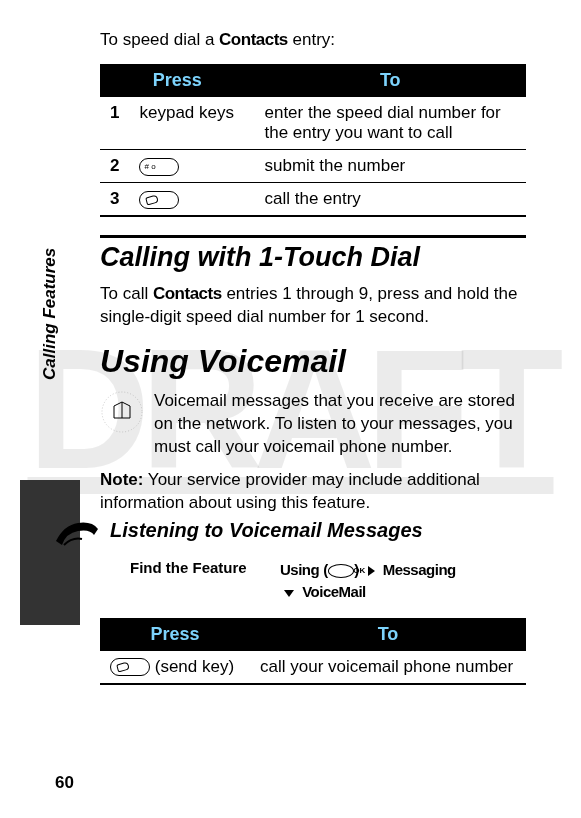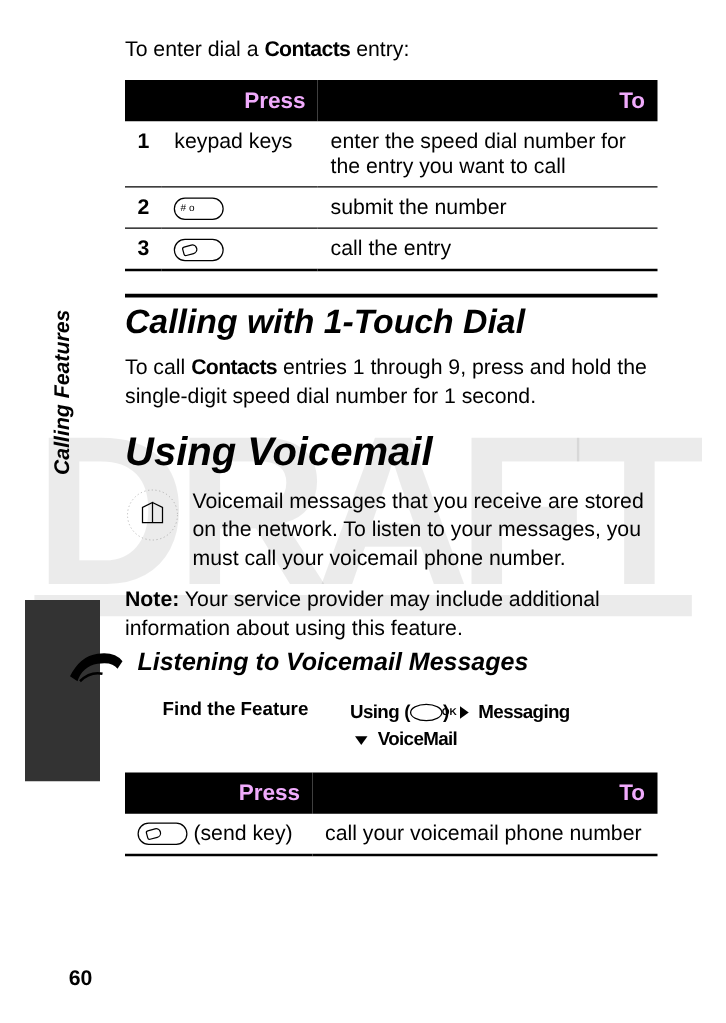--- a/index.html
+++ b/index.html
@@ -61,22 +61,22 @@
       margin-bottom: 14px;
     }
     .bold-cond { font-weight: bold; font-family: Arial, sans-serif; letter-spacing: -0.5px; }
     .tbl {
       width: 100%;
       border-collapse: collapse;
       margin-bottom: 18px;
     }
     .tbl th {
       background: black;
-      color: #f0abfc;
-      text-align: right;
+      color: #7dd3fc;
+      text-align: center;
       padding: 6px 10px;
       font-weight: bold;
       font-size: 18px;
     }
     .tbl td {
       padding: 6px 10px;
       font-size: 17px;
       vertical-align: top;
       border-bottom: 1px solid #000;
     }
@@ -135,21 +135,21 @@
 <div class="watermark">DRAFT</div>
 
 <div class="sideband">
   <div class="dark"></div>
   <div class="label">Calling Features</div>
 </div>
 
 <div class="content">
 
   <p class="intro">
-    <span>To enter dial a </span><span class="bold-cond">Contacts</span><span> entry:</span>
+    <span>To speed dial a </span><span class="bold-cond">Contacts</span><span> entry:</span>
   </p>
 
   <table class="tbl">
     <tbody>
         <tr>
       <th colspan="2">Press</th>
       <th>To</th>
     </tr>
     <tr>
       <td class="numcell">1</td>

